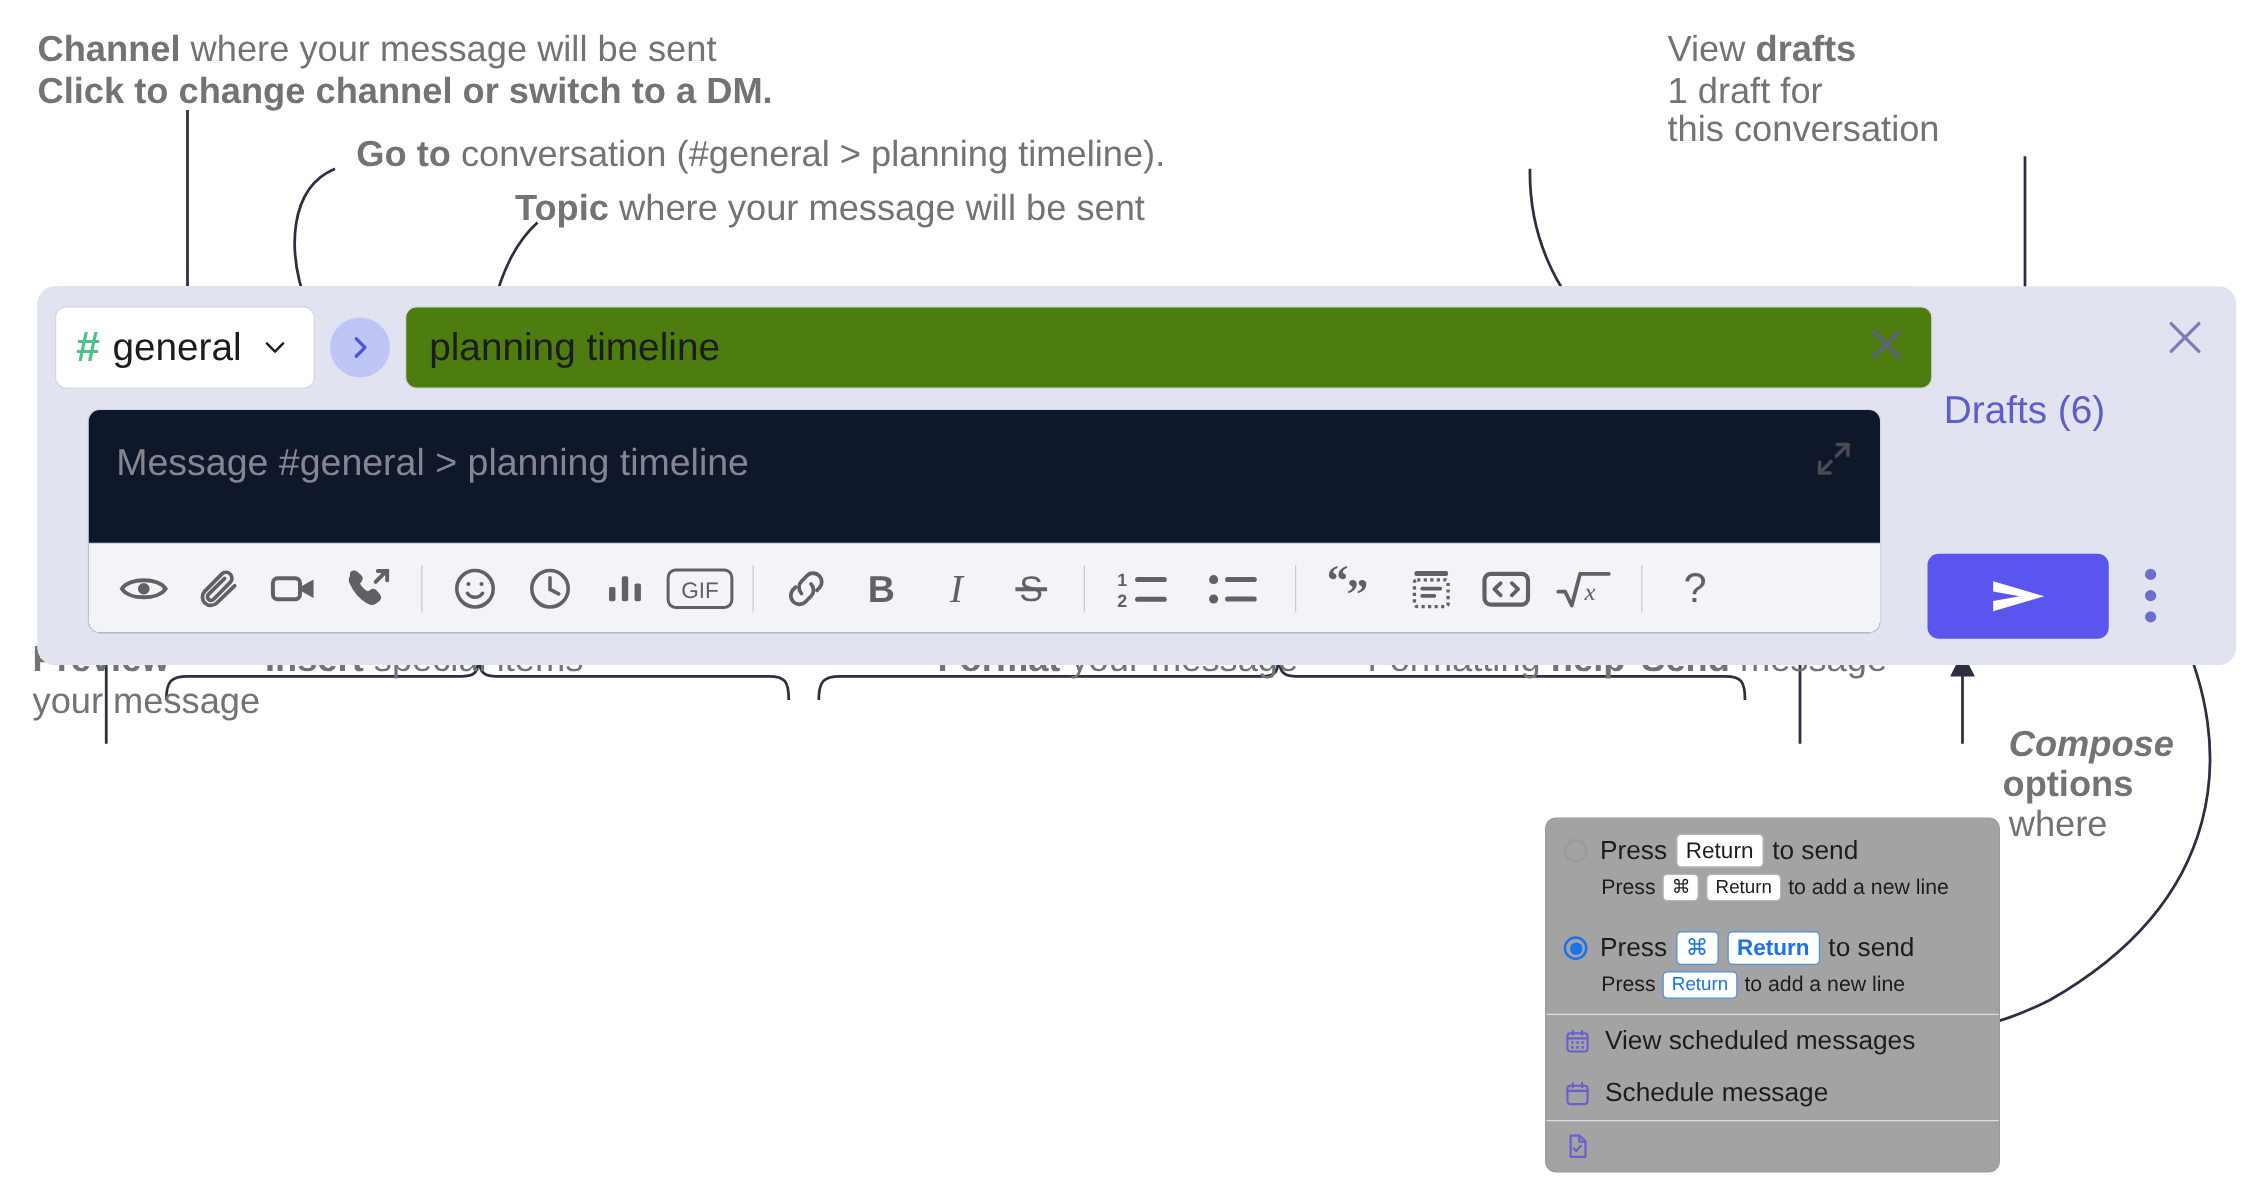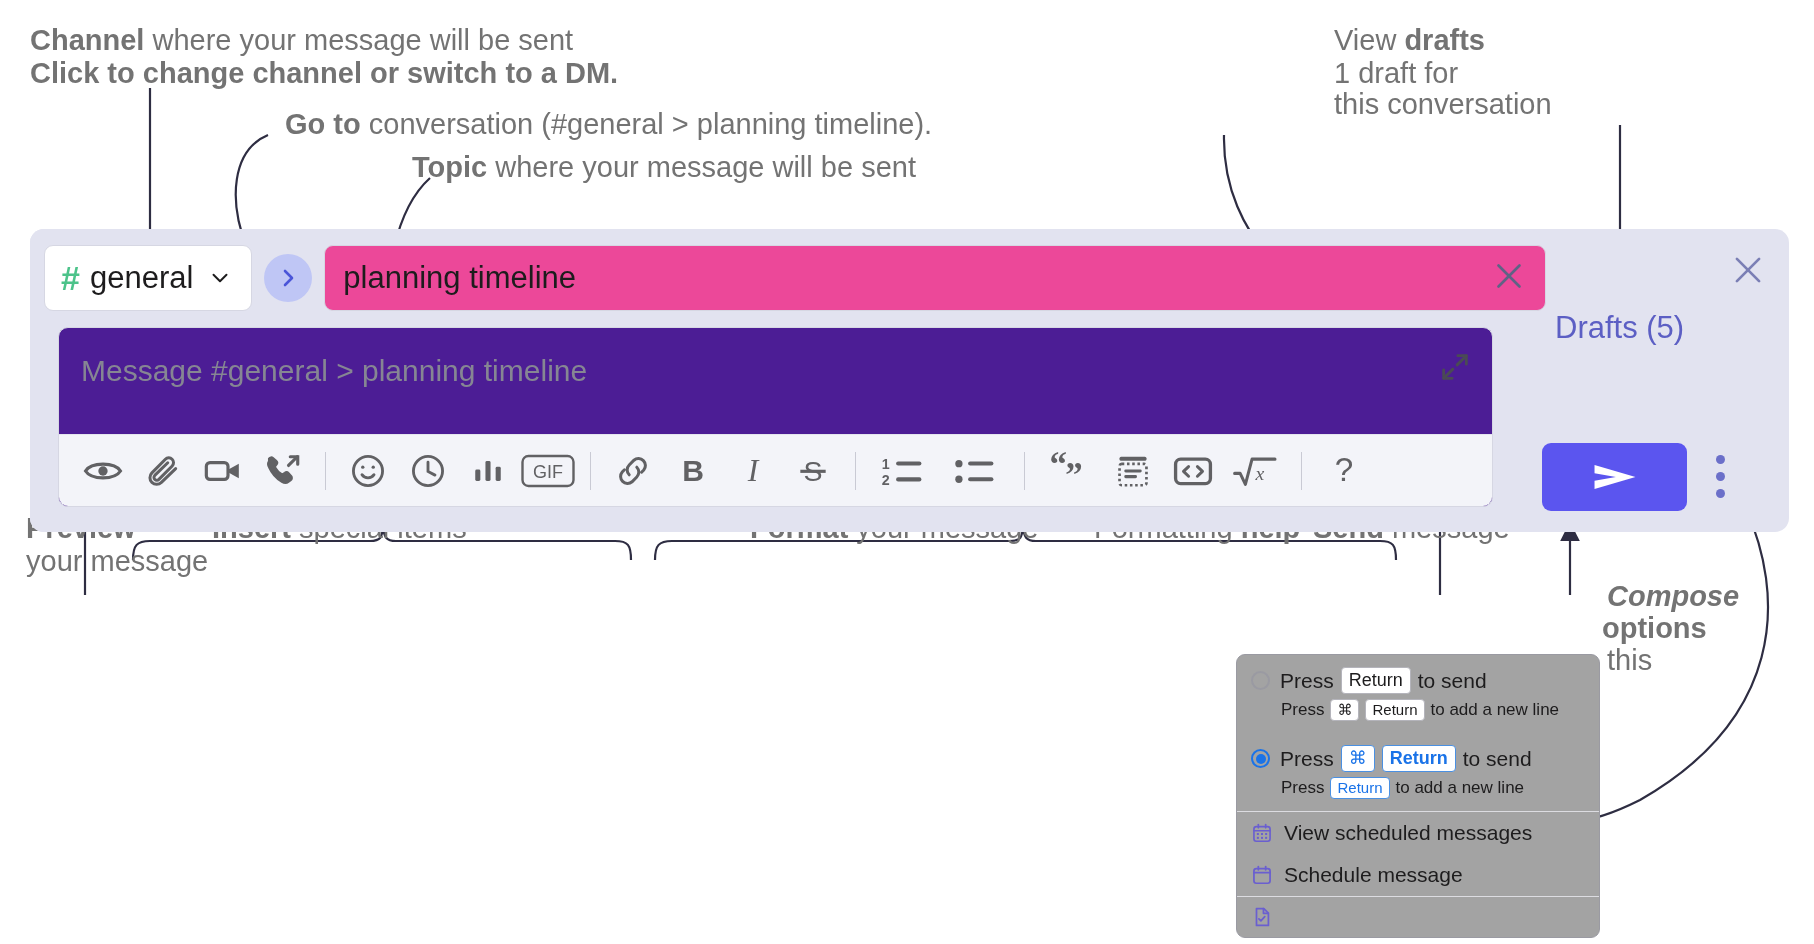--- a/index.html
+++ b/index.html
@@ -53,31 +53,31 @@
 
   .goto-btn {
     width: 48px; height: 48px; margin: 0 12px;
     background: #bfc6f5; border-radius: 50%;
     display: flex; align-items: center; justify-content: center;
   }
 
   .topic-field {
     position: relative;
     width: 1222px; height: 66px;
-    background: #ec4899; border: 1px solid #d6d7e3; border-radius: 9px;
+    background: #4d7c0f; border: 1px solid #d6d7e3; border-radius: 9px;
     display: flex; align-items: center;
   }
   .topic-text { font-size: 31px; color: #1d1c1d; padding-left: 18px; }
   .topic-clear { position: absolute; right: 18px; top: 50%; transform: translateY(-50%); }
 
   
   .msg-box {
-    position: absolute; left: 28px; top: 98px;
+    position: absolute; left: 40px; top: 98px;
     width: 1435px; height: 180px;
-    background: #4c1d95; border: 1px solid #d6d7e3; border-radius: 10px;
+    background: #0f172a; border: 1px solid #d6d7e3; border-radius: 10px;
   }
   .msg-placeholder {
     position: absolute; left: 22px; top: 26px;
     font-size: 30px; color: #868693;
   }
   .expand-btn { position: absolute; right: 20px; top: 22px; }
 
   
   .toolbar {
     position: absolute; left: 0; bottom: 0;
@@ -207,21 +207,21 @@
   <div class="anno" style="left:212px; top:510px;"><b>Insert</b><span> special items</span></div>
 
   <div class="anno" style="left:750px; top:510px;"><b>Format</b><span> your message</span></div>
 
   <div class="anno" style="left:1094px; top:510px;"><span>Formatting </span><b>help</b></div>
 
   <div class="anno" style="left:1313px; top:510px;"><b>Send</b><span> message</span></div>
 
   <div class="anno" style="left:1607px; top:578px;font-style:italic;"><b>Compose</b></div>
   <div class="anno" style="left:1602px; top:610px;"><b>options</b></div>
-  <div class="anno" style="left:1607px; top:642px;">this</div>
+  <div class="anno" style="left:1607px; top:642px;">where</div>
 
   <div id="compose">
     <div id="compose-inner">
 
       <div class="channel-row">
         <div class="channel-select">
           <span class="hash">#</span>
           <span class="chan-name">general</span>
           <span class="caret">
             <svg width="26" height="26" viewBox="0 0 24 24" fill="none" stroke="#1d1c1d" stroke-width="1.8" stroke-linecap="round" stroke-linejoin="round">
@@ -409,21 +409,21 @@
     </div>
 
     <div class="rail-close">
       <svg width="38" height="38" viewBox="0 0 24 24" fill="none" stroke="#7b7fb5" stroke-width="1.7" stroke-linecap="round">
           <line x1="5" y1="5" x2="19" y2="19"></line>
           <line x1="19" y1="5" x2="5" y2="19"></line>
         </svg>
     </div>
   </div>
 
-  <div class="drafts-link">Drafts (5)</div>
+  <div class="drafts-link">Drafts (6)</div>
 
   <div class="send-btn">
     <svg width="58" height="42" viewBox="0 0 34 24">
       <path d="M5 5 L29 12 L5 19 L5 14.2 L17.5 12 L5 9.8 Z" fill="#ffffff"></path>
     </svg>
   </div>
 
   <div class="kebab">
     <span></span>
     <span></span>

